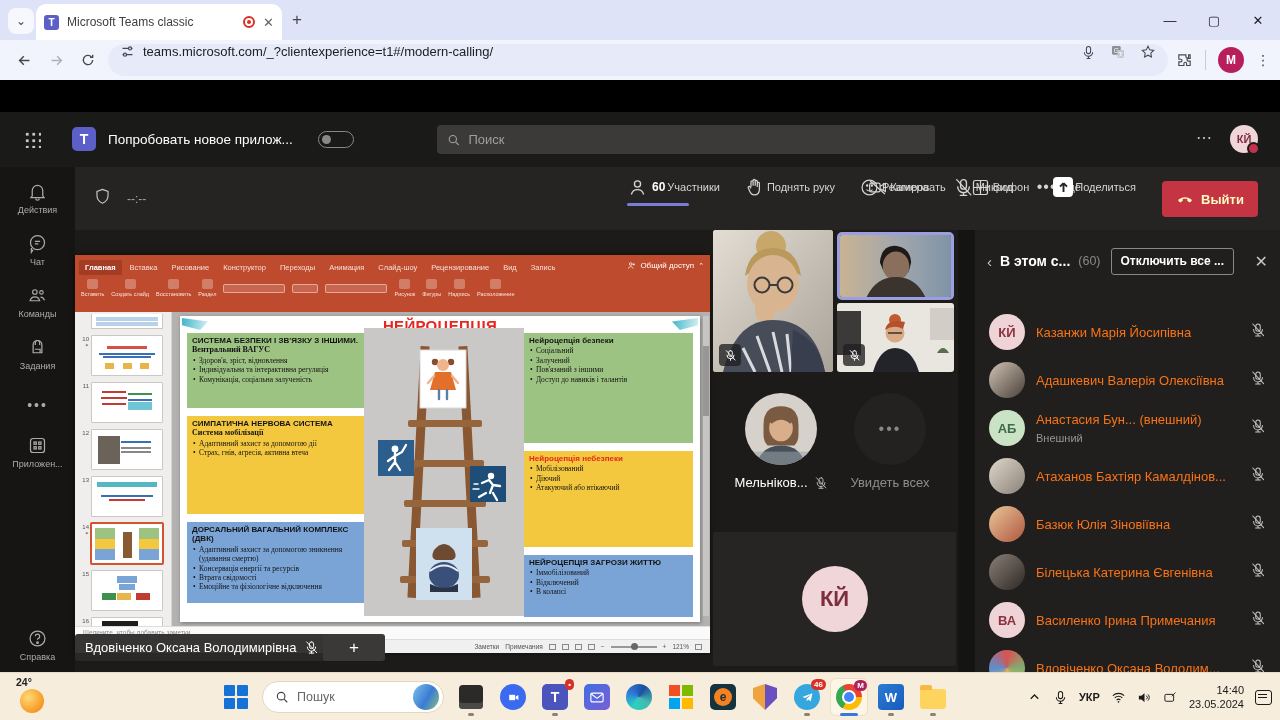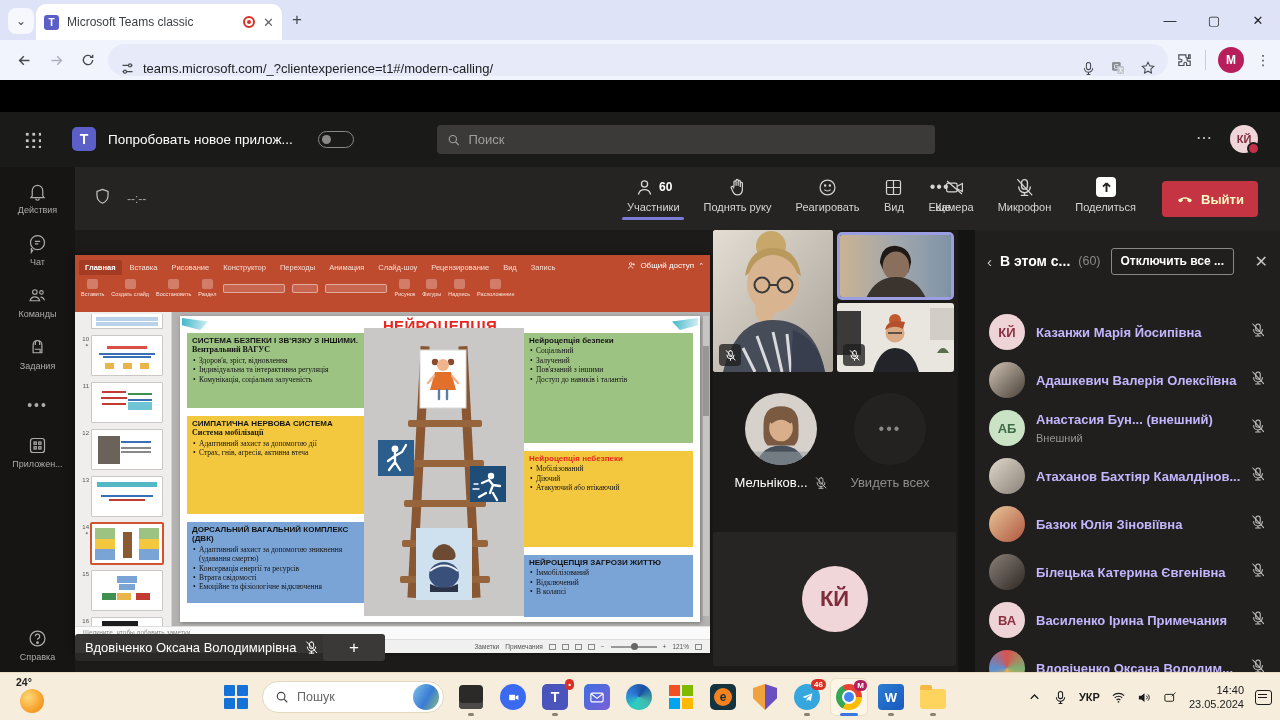--- a/index.html
+++ b/index.html
@@ -16,21 +16,21 @@
   .rec-dot { width:12px; height:12px; border:2px solid #d93025; border-radius:50%; position:relative; flex:0 0 auto; }
   .rec-dot::after { content:""; position:absolute; inset:2px; background:#d93025; border-radius:50%; }
   .tab-close { color:#5f6368; font-size:13px; flex:0 0 auto; cursor:default; }
   .newtab-btn { position:absolute; left:292px; top:10px; color:#45484d; font-size:17px; line-height:20px; }
   .wincontrols { position:absolute; right:0; top:0; height:40px; display:flex; }
   .wincontrols span { width:44px; height:40px; display:grid; place-items:center; font-size:13px; color:#1b1b1b; }
 
   .toolbar { position:absolute; left:0; top:40px; width:1280px; height:40px; background:#f2f4fd; display:flex; align-items:center; }
   .nav-ico { width:32px; height:32px; display:grid; place-items:center; color:#45484d; }
   .nav-ico.dis { color:#aab0bc; }
-  .omnibox { height:32px; flex:1; margin:0 8px 0 4px; background:#e7ebf9; border-radius:16px; display:flex; align-items:flex-end; padding:0 12px; gap:8px; }
+  .omnibox { height:32px; flex:1; margin:0 8px 0 4px; background:#e7ebf9; border-radius:16px; display:flex; align-items:flex-start; padding:0 12px; gap:8px; }
   .omnibox .url { font-size:13px; color:#202124; flex:1; white-space:nowrap; overflow:hidden; }
   .omni-right { display:flex; gap:14px; align-items:center; color:#45484d; }
   .toolbar-right { display:flex; align-items:center; gap:12px; padding-right:10px; }
   .avatar-m { width:26px; height:26px; border-radius:50%; background:#b81e5b; color:#fff; font-size:12px; font-weight:bold; display:grid; place-items:center; }
   .vdots { color:#45484d; font-size:14px; letter-spacing:0; }
   .tb-divider { width:1px; height:20px; background:#c9cdd8; }
 
   .bookmarks { position:absolute; left:0; top:80px; width:1280px; height:32px; background:#fff; display:flex; align-items:center; padding:0 10px; gap:18px; border-bottom:1px solid #ececec; font-size:12.5px; color:#3c4043; }
   .bm { display:flex; align-items:center; gap:6px; }
   .bm-form-ico { width:14px; height:14px; border-radius:3px; background:#7248b9; position:relative; }
@@ -56,21 +56,21 @@
   .rail-item { display:flex; flex-direction:column; align-items:center; gap:3px; color:#adabaa; margin-top:18px; }
   .rail-item svg { width:21px; height:21px; }
   .rail-item .rlabel { font-size:9px; }
   .rail-dots { color:#adabaa; text-align:center; margin-top:26px; font-size:14px; letter-spacing:2px; }
   .rail-help { position:absolute; left:0; bottom:10px; width:75px; }
 
   .t-callbar { position:absolute; left:75px; top:55px; right:0; height:63px; background:#252423; }
   .cb-shield { position:absolute; left:18px; top:20px; color:#c8c6c4; }
   .cb-timer { position:absolute; left:52px; top:25px; color:#a8a6a4; font-size:12px; }
   .cb-group { position:absolute; left:540px; top:8px; display:flex; align-items:flex-start; }
-  .cb-btn { display:flex; flex-direction:column; align-items:center; gap:2px; color:#d6d4d2; padding:0 12px; position:relative; }
+  .cb-btn { display:flex; flex-direction:row; align-items:center; gap:2px; color:#d6d4d2; padding:0 12px; position:relative; }
   .cb-btn svg { width:21px; height:21px; }
   .cb-btn .cb-label { font-size:11px; white-space:nowrap; }
   .cb-iconrow { display:flex; align-items:center; gap:4px; height:24px; }
   .cb-count { font-size:12px; font-weight:bold; color:#fff; }
   .cb-underline { position:absolute; bottom:-7px; width:62px; height:3px; border-radius:2px; background:#7a7dd6; }
   .cb-right { position:absolute; right:22px; top:8px; display:flex; align-items:flex-start; }
   .leave-btn { margin-left:14px; margin-top:6px; width:96px; height:36px; background:#c43442; border-radius:4px; color:#fef9c3; display:flex; align-items:center; justify-content:center; gap:7px; font-size:13px; font-weight:bold; }
   .leave-btn svg { width:18px; height:18px; }
   .share-sq { width:20px; height:20px; background:#fff; border-radius:4px; display:grid; place-items:center; color:#252423; }
 
@@ -204,21 +204,21 @@
   .prow { display:flex; align-items:center; height:48px; padding:0 14px; gap:11px; }
   .pav { width:36px; height:36px; border-radius:50%; flex:0 0 auto; display:grid; place-items:center; font-size:13px; font-weight:bold; }
   .av-pink { background:#eed3d7; color:#8c3041; }
   .av-green { background:#cbe3c5; color:#3e6b47; }
   .av-p1 { background:linear-gradient(135deg,#cfc3b4,#4a4038); }
   .av-p2 { background:linear-gradient(135deg,#e0d8cc,#8a8178); }
   .av-p3 { background:linear-gradient(135deg,#e8c79a,#b0563f); }
   .av-p4 { background:linear-gradient(135deg,#8a8078,#2e2823); }
   .av-p5 { background:conic-gradient(#d9534f,#7fae72,#f0ad4e,#5b8fd0,#d9534f); }
   .ptxt { flex:1; min-width:0; }
-  .pname { color:#c4b5fd; font-size:13px; white-space:nowrap; overflow:hidden;font-weight:bold; }
+  .pname { color:#f97316; font-size:13px; white-space:nowrap; overflow:hidden; }
   .psub { color:#979593; font-size:11px; }
   .pmic { color:#c8c6c4; flex:0 0 auto; }
   .pmic svg { width:16px; height:16px; }
 
   
   .taskbar { position:absolute; left:0; top:672px; width:1280px; height:52px; background:#f6eddc; border-top:1px solid #e9dcc4; }
   .weather { position:absolute; left:8px; top:2px; width:56px; height:44px; }
   .weather .sun { position:absolute; left:12px; top:14px; width:24px; height:24px; border-radius:50%; background:radial-gradient(circle at 35% 35%, #ffd977, #f59a23 70%, #ef7d1a); }
   .weather .temp { position:absolute; left:8px; top:1px; font-size:10.5px; color:#222; font-weight:bold; }
   .tb-start { position:absolute; left:224px; top:12px; width:24px; height:24px; display:grid; grid-template:repeat(2,11px)/repeat(2,11px); gap:2px; }

